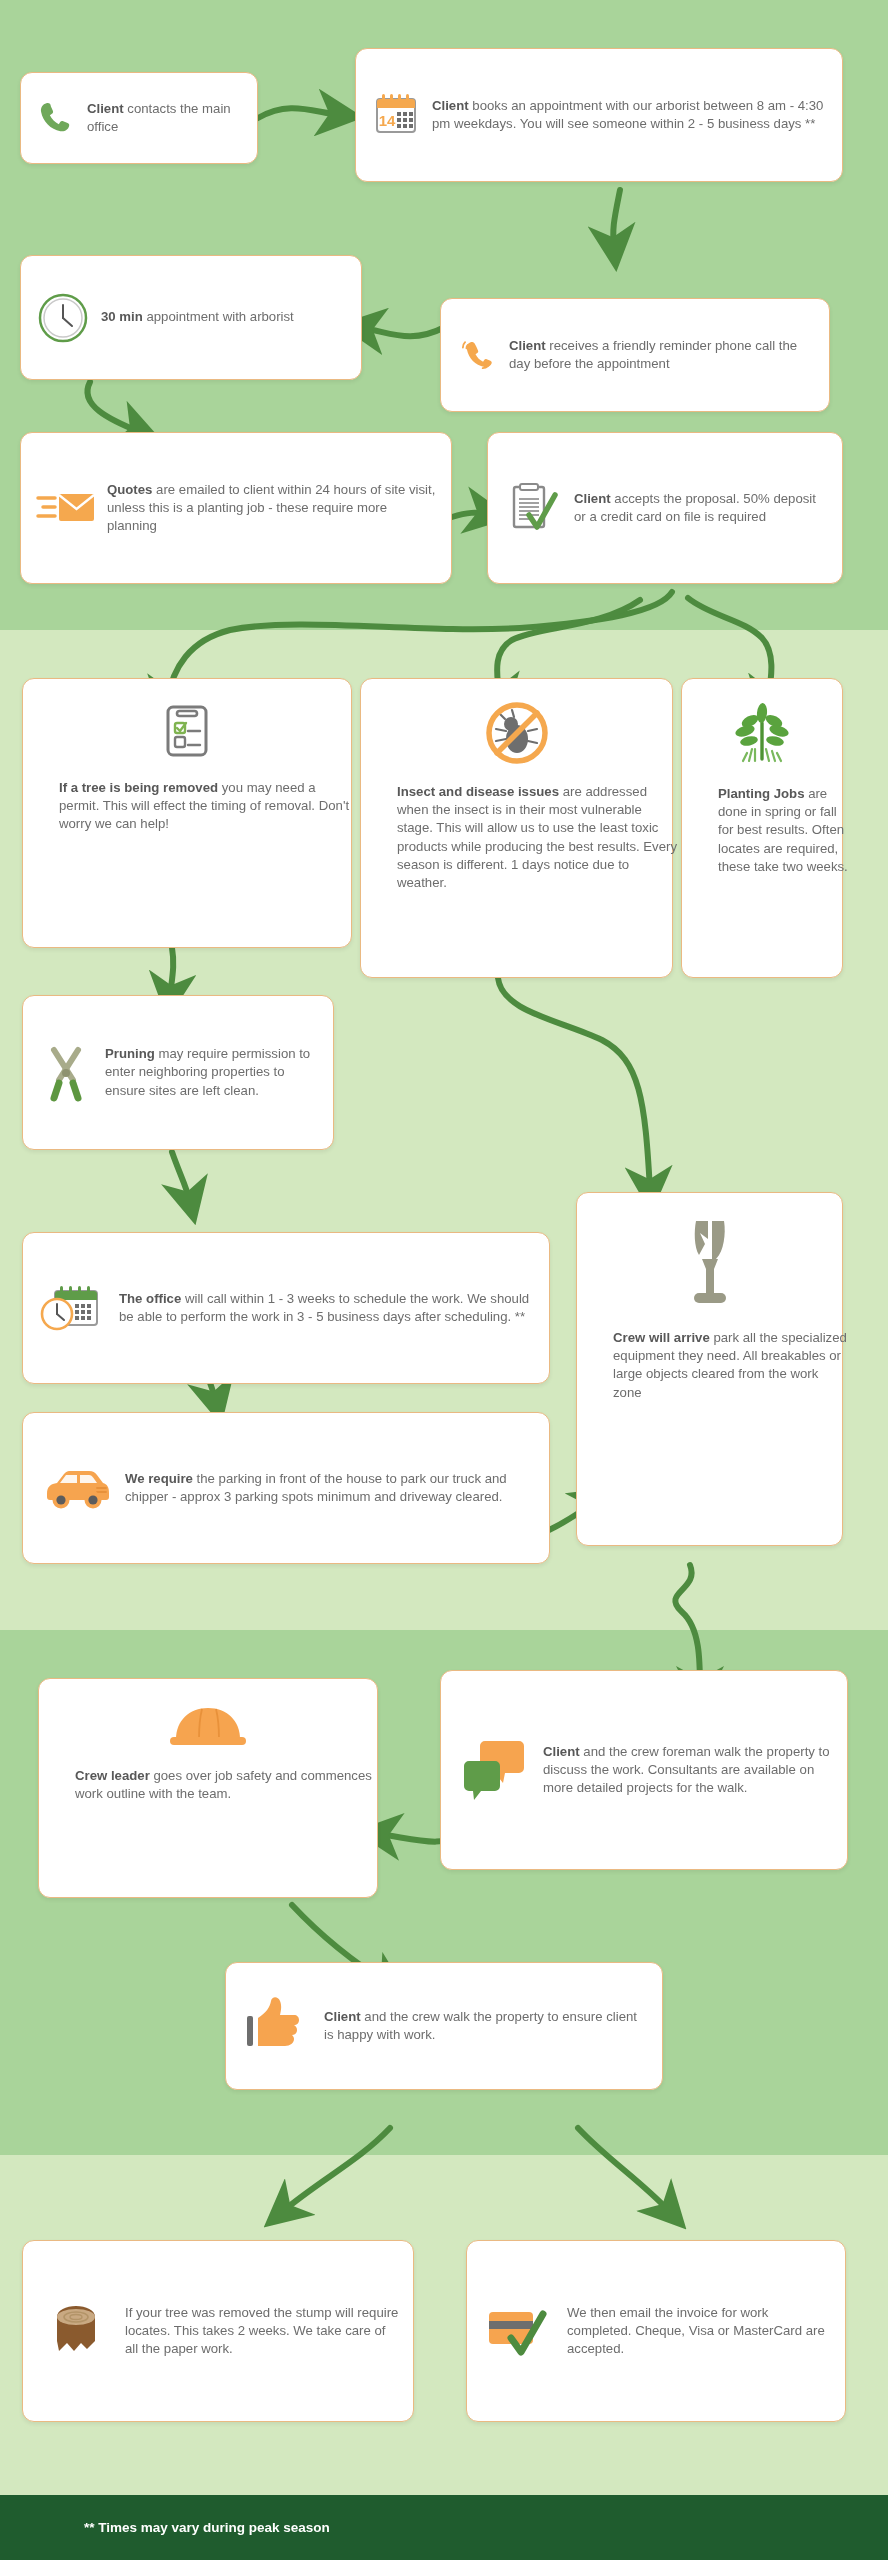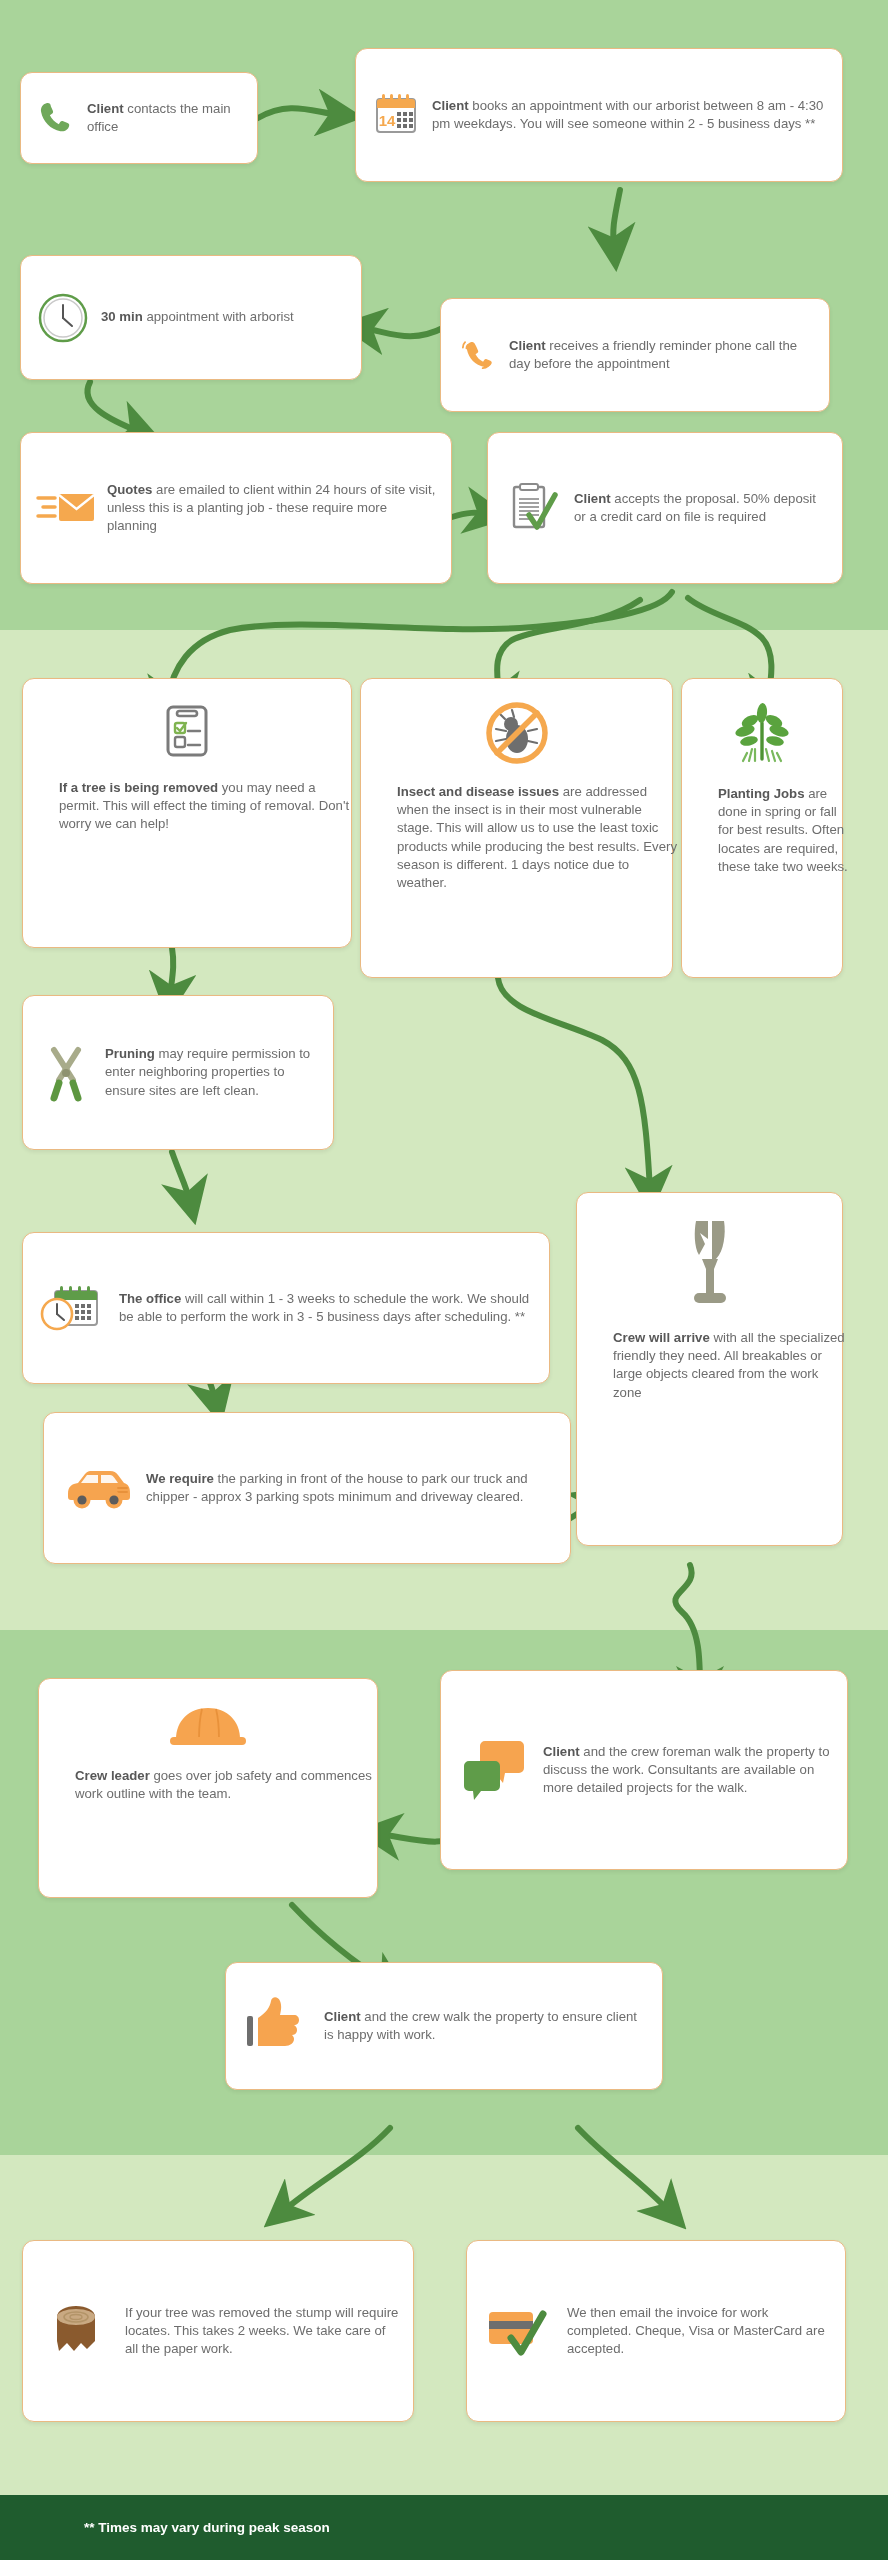--- a/index.html
+++ b/index.html
@@ -367,25 +367,25 @@
       <svg width="72" height="104" viewBox="0 0 72 104">
         <g fill="#9a9a86">
           <path d="M22 10 L34 10 L34 28 L26 22 L31 33 L25 44 C20 36 20 20 22 10 Z"></path>
           <path d="M38 10 L50 10 C52 22 50 40 42 48 L38 48 Z"></path>
           <path d="M28 48 L44 48 L40 58 L40 82 L32 82 L32 58 Z"></path>
           <rect x="20" y="82" width="32" height="10" rx="5"></rect>
         </g>
       </svg>
     </span>
     <span class="body">
-      <b>Crew will arrive</b><span> with all the specialized friendly they need. All breakables or large objects cleared from the work zone</span>
-    </span>
-  </div>
-
-  <div class="card" style="left:22px; top:1412px; width:528px; height:152px;margin-left:21px;">
+      <b>Crew will arrive</b><span> park all the specialized equipment they need. All breakables or large objects cleared from the work zone</span>
+    </span>
+  </div>
+
+  <div class="card" style="left:22px; top:1412px; width:528px; height:152px;">
     <span class="icon">
       <svg width="78" height="52" viewBox="0 0 78 52">
         <path d="M10 32 C10 24 14 22 20 21 L27 12 C29 9.5 31 9 34 9 L52 9 C56 9 58 10.5 60 13 L66 21 C70 22 72 25 72 31 L72 35 C72 37 71 38 69 38 L13 38 C11 38 10 37 10 35 Z" fill="#f6a44f"></path>
         <path d="M29 13 L40 13 L40 21 L23 21 Z" fill="#ffffff" opacity="0.9"></path>
         <path d="M43 13 L52 13 C54 13 55 14 56.5 16 L60 21 L43 21 Z" fill="#ffffff" opacity="0.9"></path>
         <g stroke="#e8913a" stroke-width="1.8" stroke-linecap="round">
           <line x1="60" y1="26" x2="69" y2="26"></line>
           <line x1="60" y1="30" x2="69" y2="30"></line>
         </g>
         <circle cx="24" cy="38" r="8.5" fill="#f6a44f"></circle>

